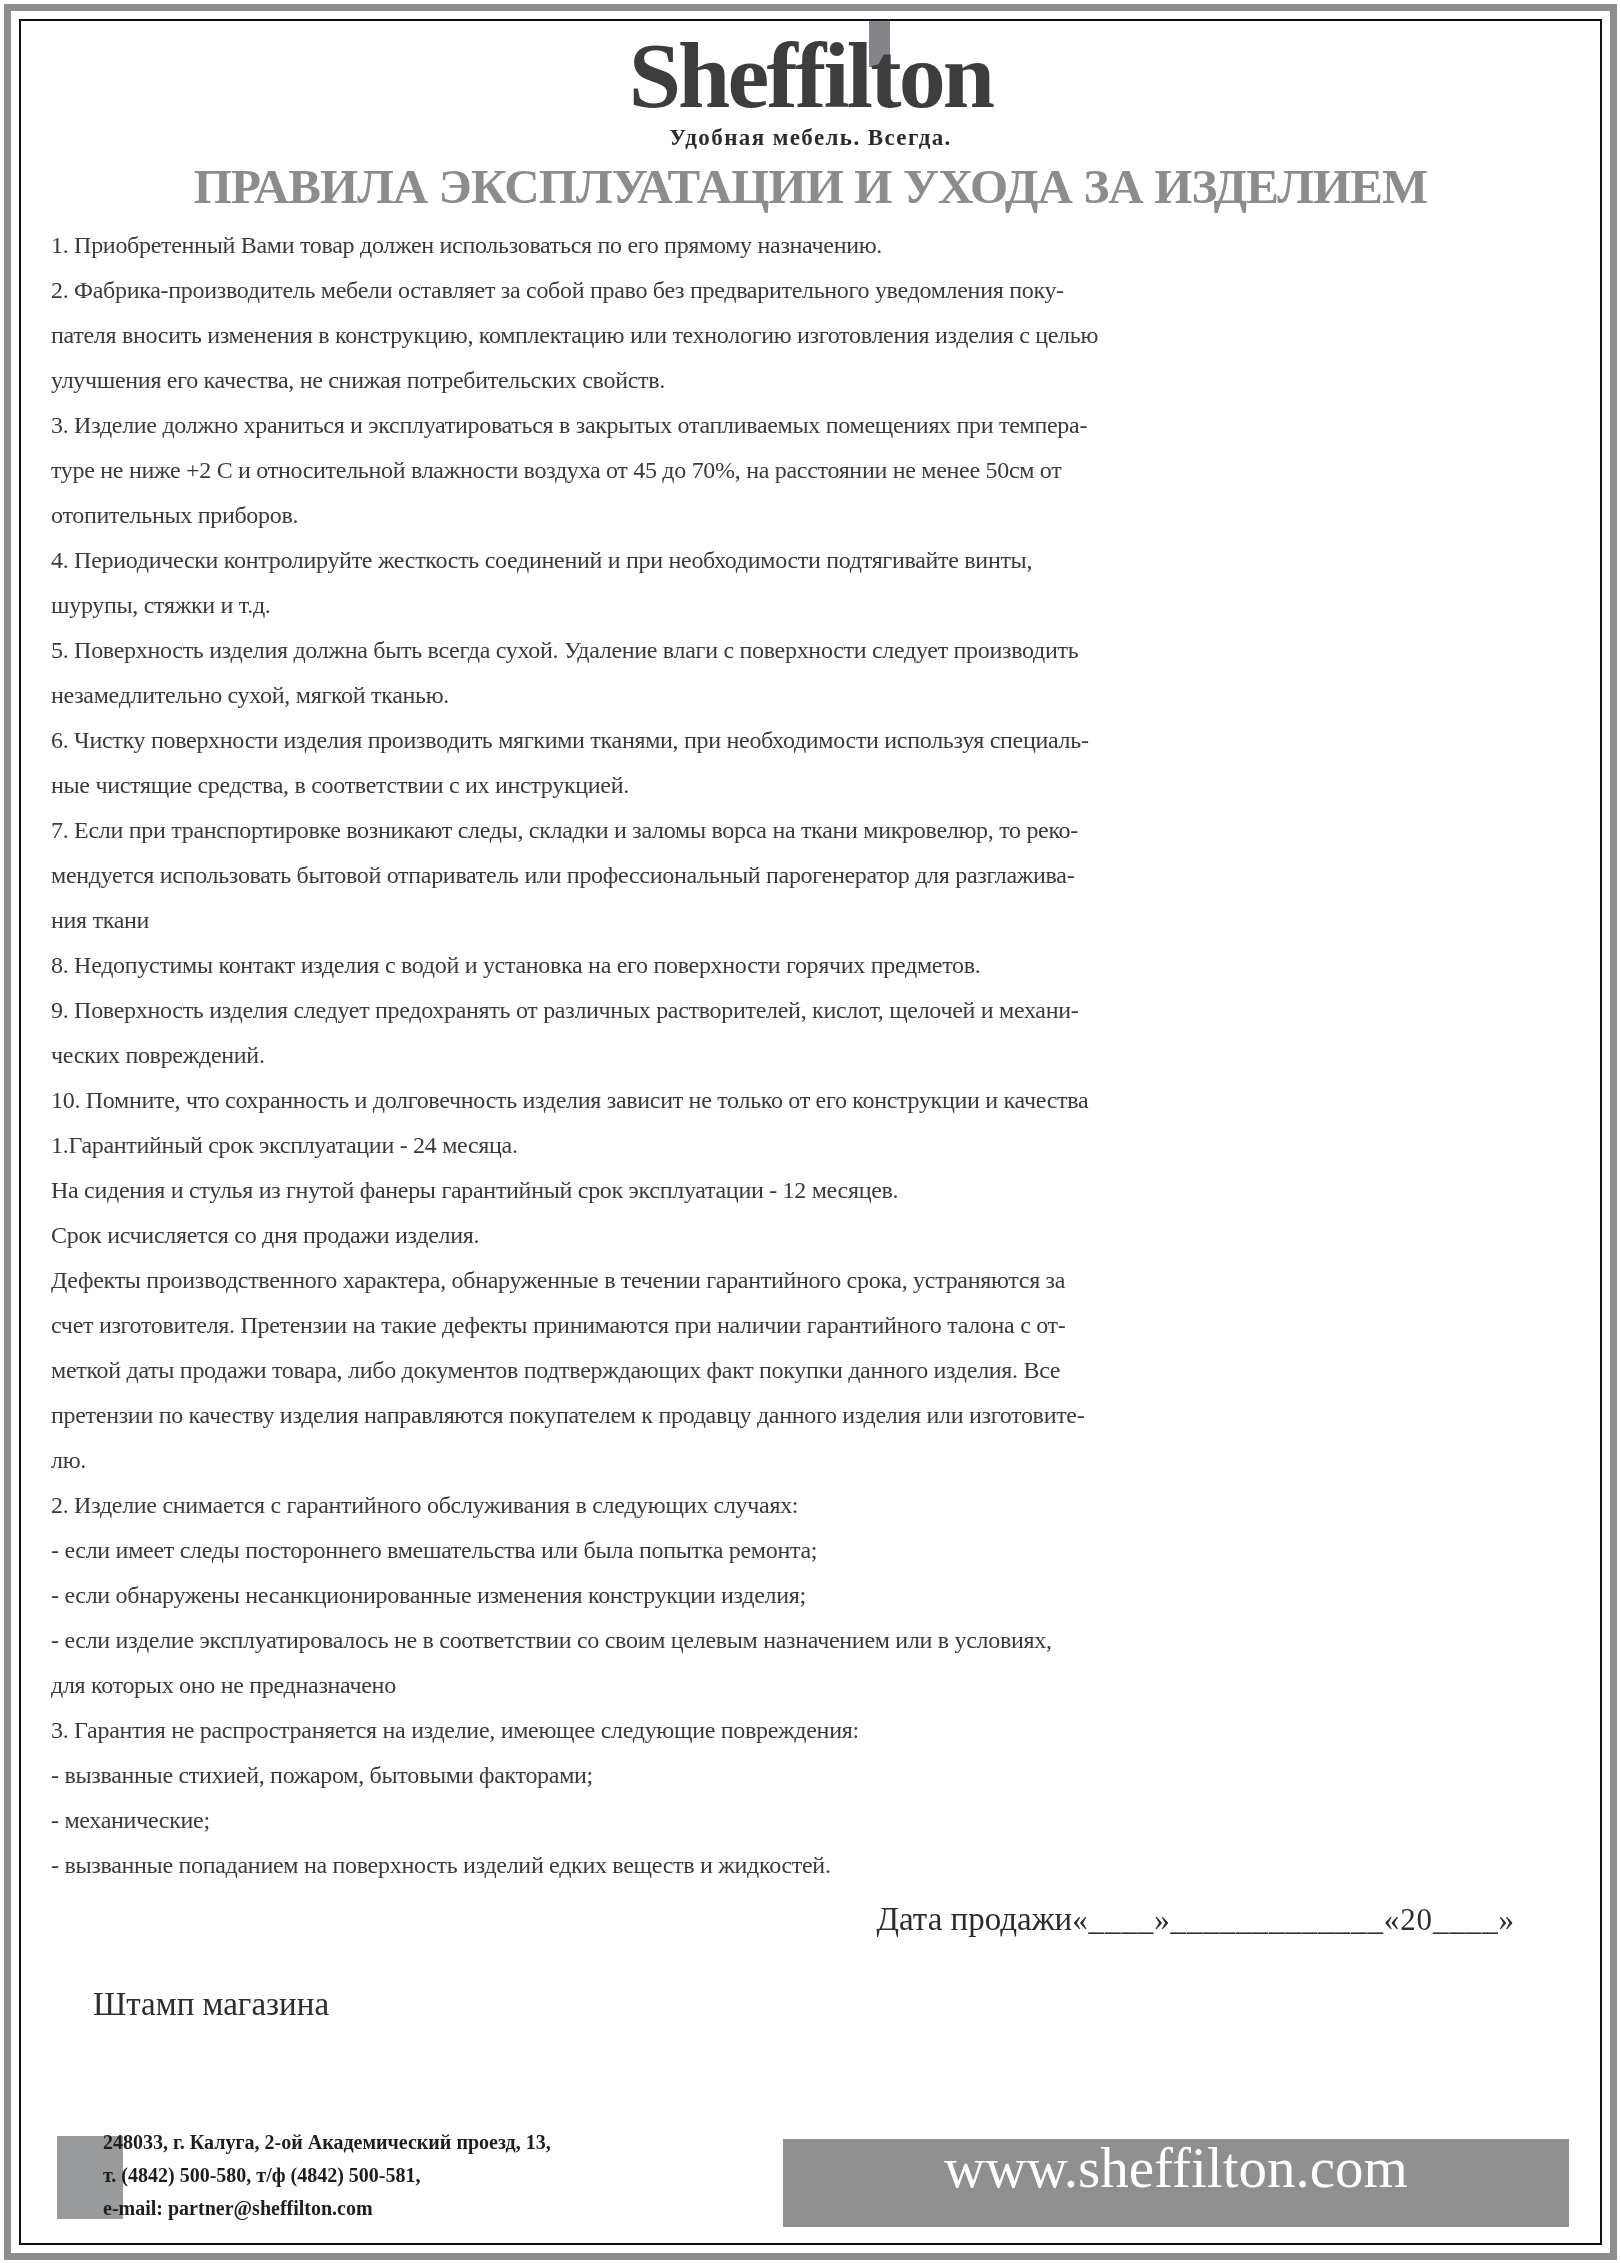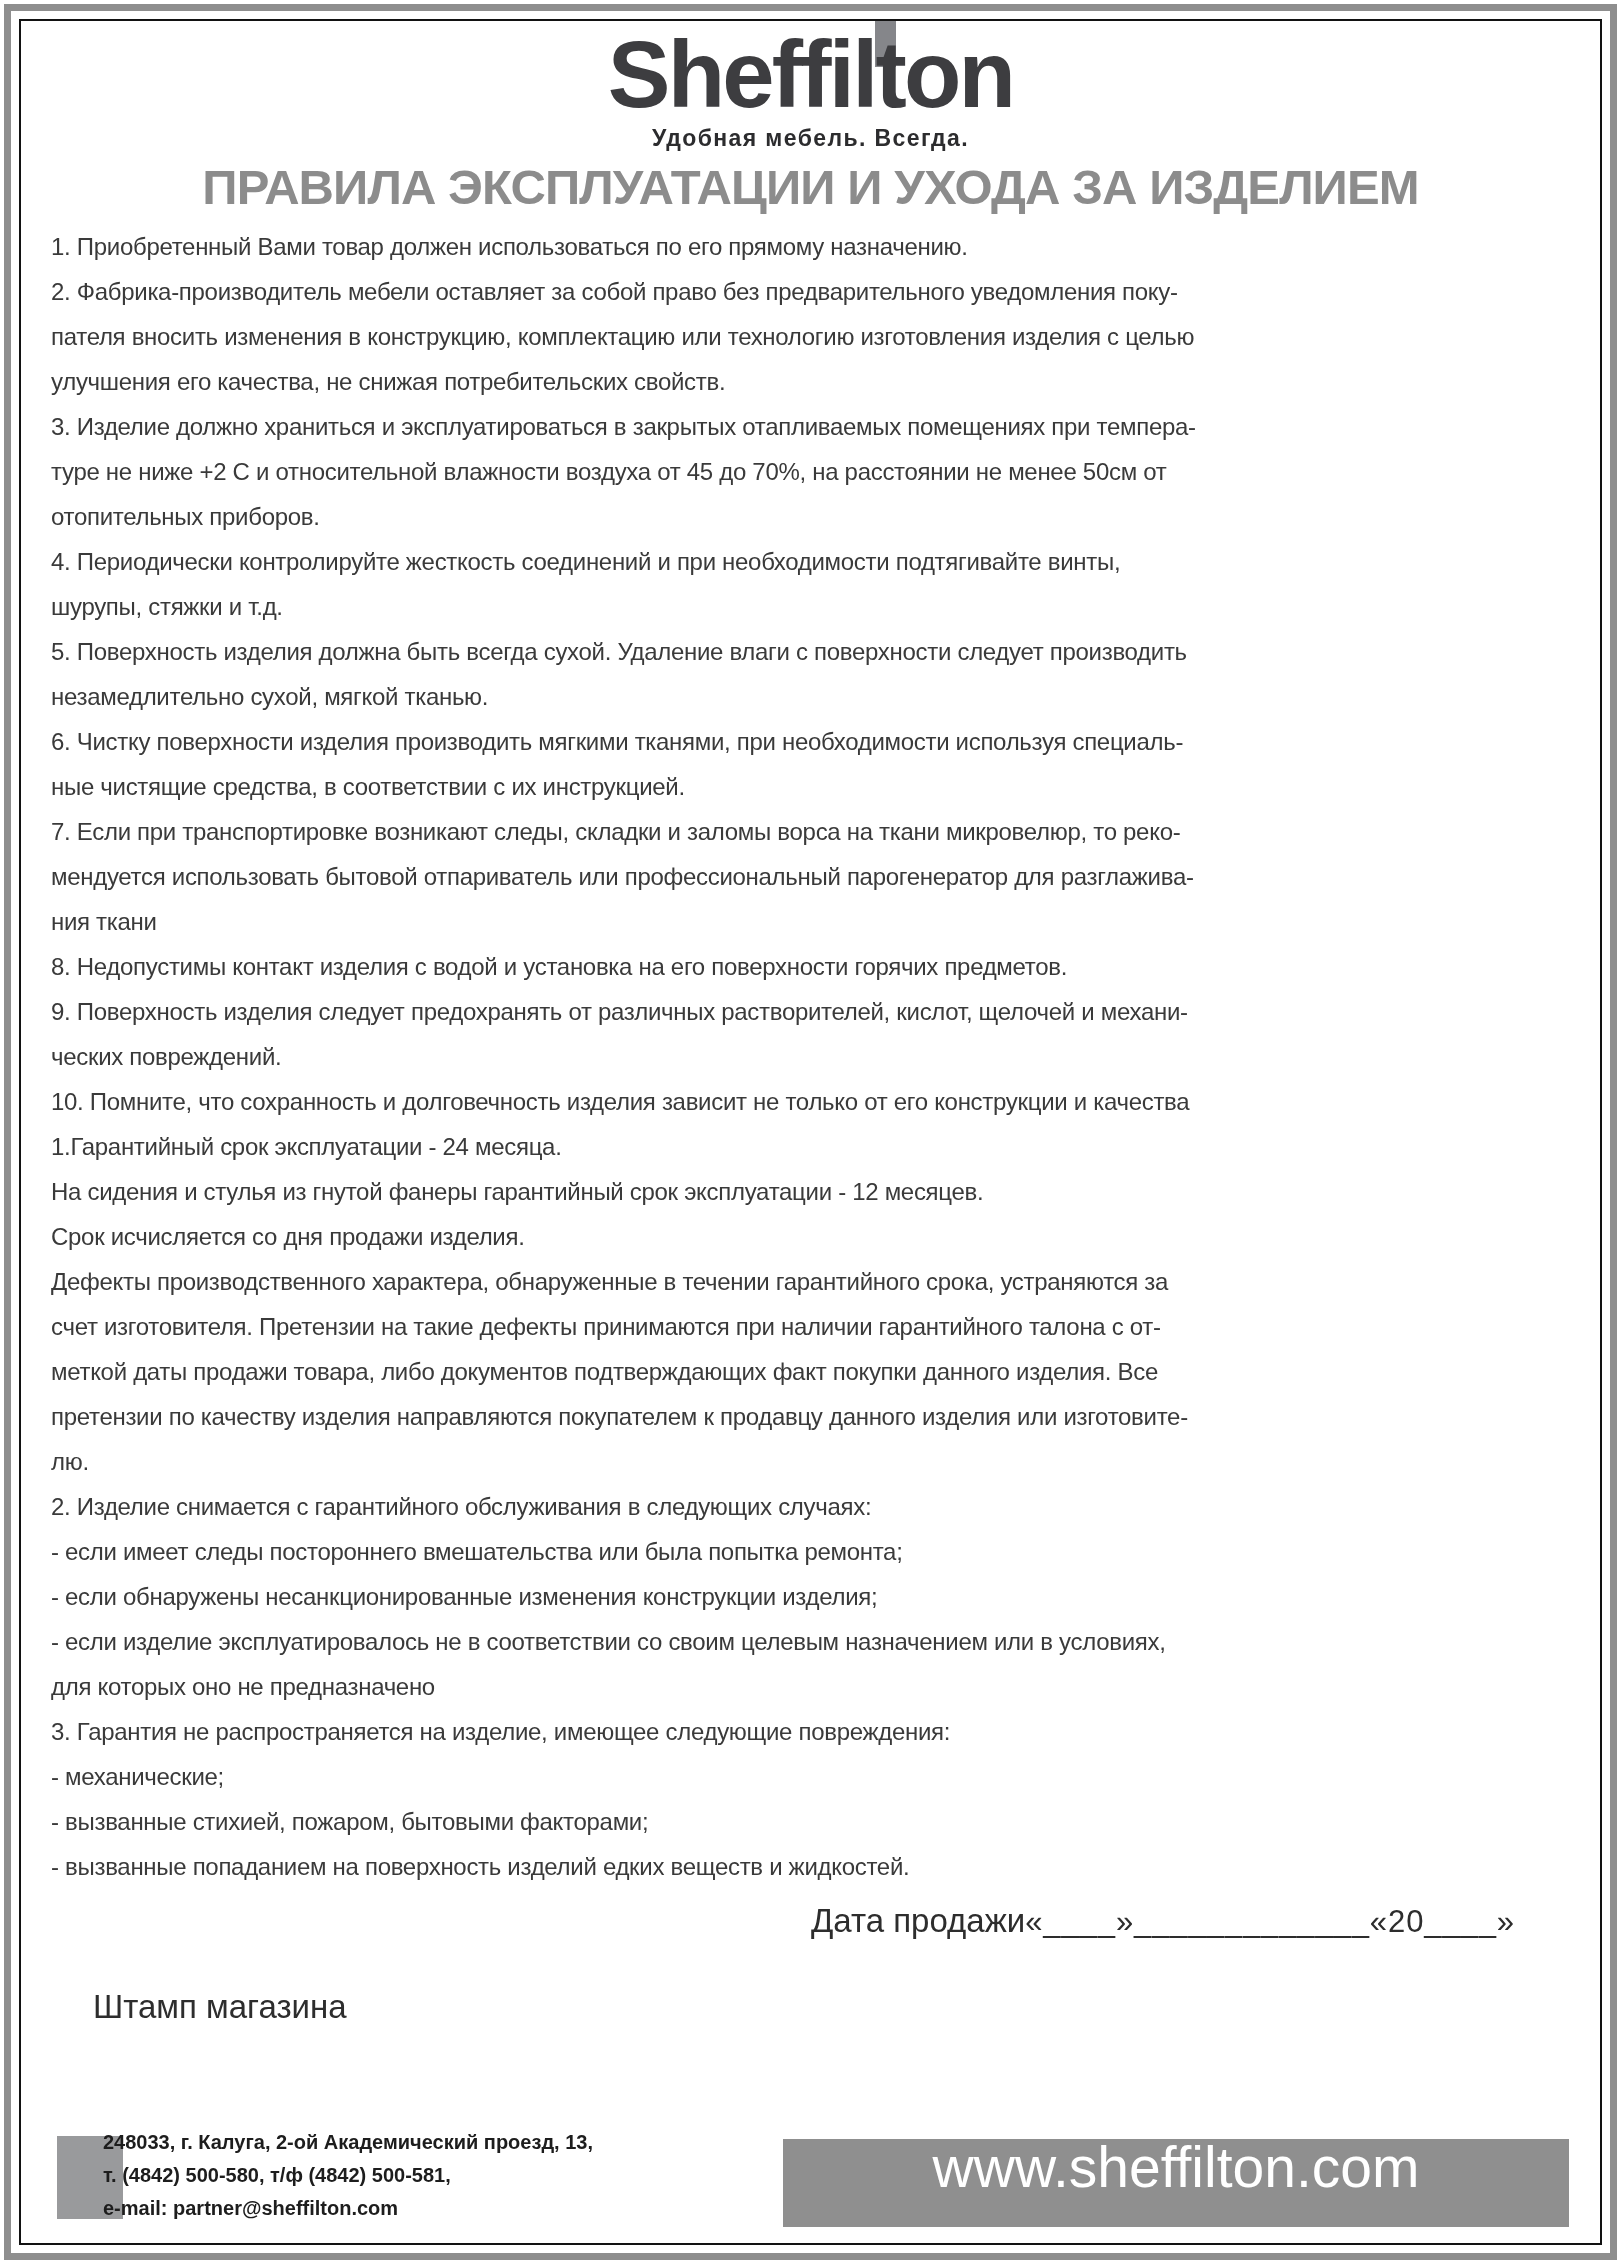--- a/index.html
+++ b/index.html
@@ -1,20 +1,20 @@
 <!DOCTYPE html>
 <html lang="ru" style="font-size:14.8px"><head>
 <meta charset="utf-8">
 <style>
   html,body{margin:0;padding:0;background:#fff;}
   .page{
     position:relative;
     width:1621px;height:2264px;
     background:#ffffff;
-    font-family:Liberation Sans, sans-serif;
+    font-family:Liberation Serif, serif;
     overflow:hidden;
     border-radius:9px;
   }
   .frame-gray{
     position:absolute;inset:3.7px;
     border:7.4px solid #8e8e8e;
     pointer-events:none;
   }
   .frame-black{
     position:absolute;inset:19.4px;
@@ -136,22 +136,22 @@
 счет изготовителя. Претензии на такие дефекты принимаются при наличии гарантийного талона с от-
 меткой даты продажи товара, либо документов подтверждающих факт покупки данного изделия. Все
 претензии по качеству изделия направляются покупателем к продавцу данного изделия или изготовите-
 лю.</p>
       <p class="para">2. Изделие снимается с гарантийного обслуживания в следующих случаях:</p>
       <p class="para">- если имеет следы постороннего вмешательства или была попытка ремонта;</p>
       <p class="para">- если обнаружены несанкционированные изменения конструкции изделия;</p>
       <p class="para">- если изделие эксплуатировалось не в соответствии со своим целевым назначением или в условиях,
 для которых оно не предназначено</p>
       <p class="para">3. Гарантия не распространяется на изделие, имеющее следующие повреждения:</p>
+      <p class="para">- вызванные стихией, пожаром, бытовыми факторами;</p>
       <p class="para">- механические;</p>
-      <p class="para">- вызванные стихией, пожаром, бытовыми факторами;</p>
       <p class="para">- вызванные попаданием на поверхность изделий едких веществ и жидкостей.</p>
     </div>
 
     <div class="sale-row">
       <span class="sale-label">Дата продажи</span>
       <span class="sale-blank">«____»_____________«20____»</span>
     </div>
 
     <div class="stamp-label">Штамп магазина</div>
 

